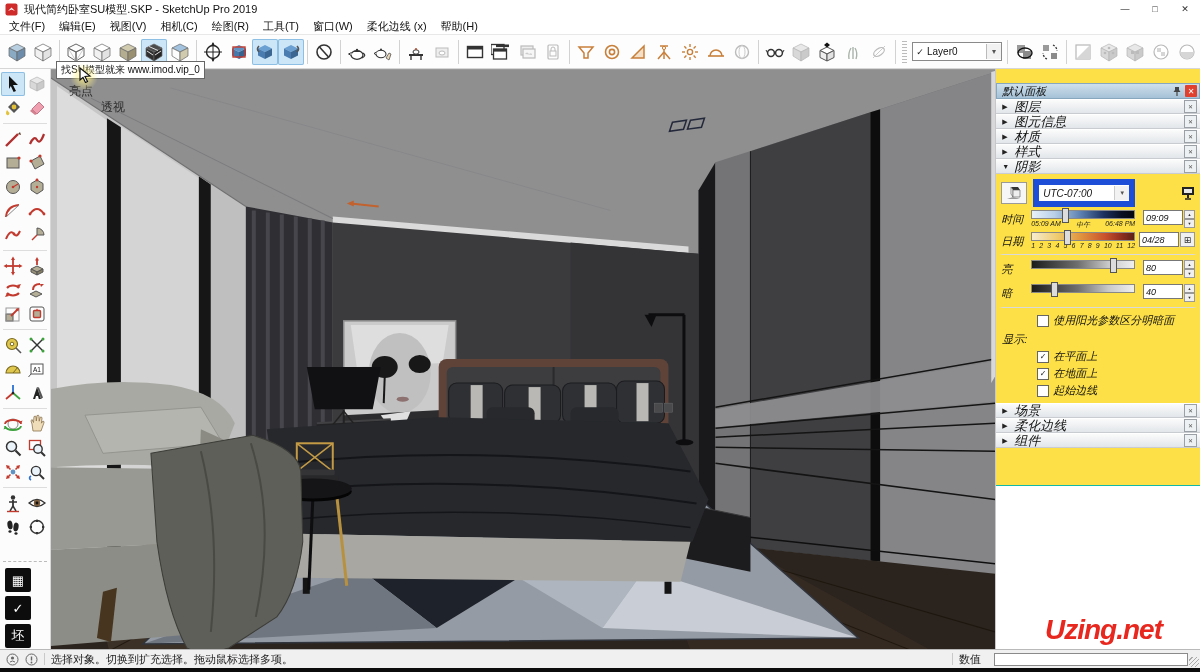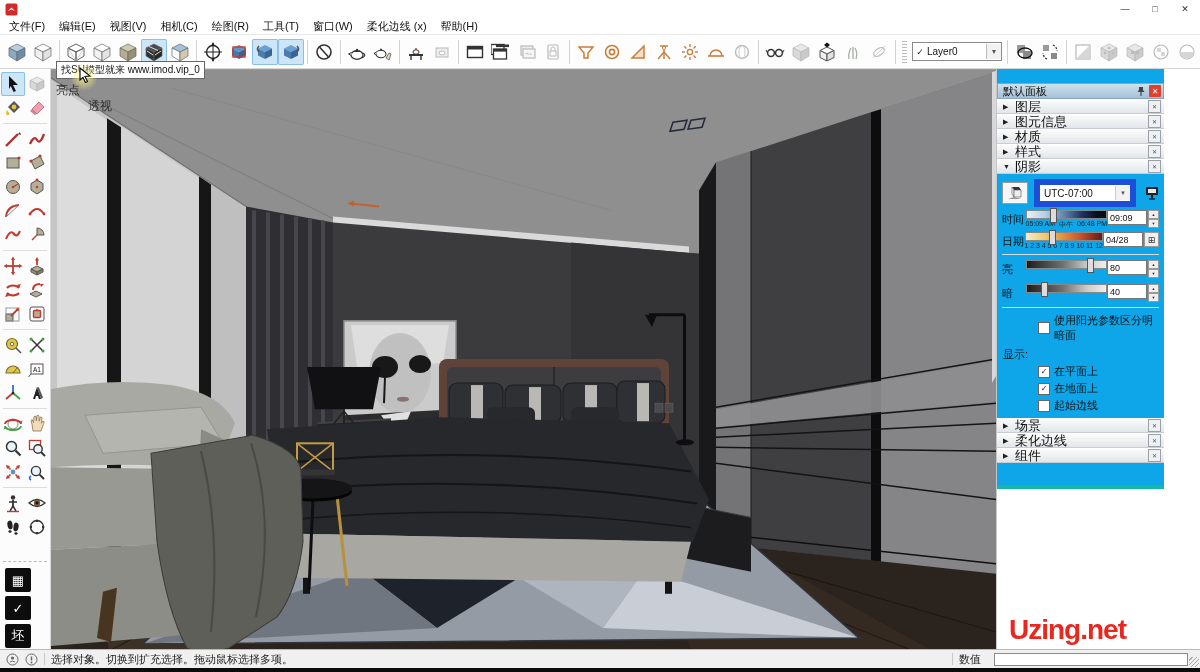--- a/index.html
+++ b/index.html
@@ -49,24 +49,24 @@
   .lt.active{background:#cde6f7;box-shadow:inset 0 0 0 1px #8cbfe3;}
   .ltsep{grid-column:1/3;height:7px;display:flex;align-items:center;}
   .ltsep:after{content:"";display:block;height:1px;background:#ddd;width:44px;margin:0 auto;}
   .pluginbox{margin-top:22px;border-top:1px dashed #bbb;padding-top:6px;width:44px;
     display:flex;flex-direction:column;align-items:flex-start;gap:4px;}
   .blk{width:26px;height:24px;background:#0d0d0d;color:#fff;display:flex;align-items:center;
     justify-content:center;font-size:13px;border-radius:2px;margin-left:2px;}
   
   .viewport{position:relative;width:945px;height:580px;background:#8f8f90;border-top:1px solid #9a9a9a;overflow:hidden;}
   .viewport svg.scene{position:absolute;left:0;top:0;width:100%;height:100%;}
-  .vplabel{position:absolute;left:5px;font-size:12px;color:#2e2e2e;line-height:14px;font-family:Liberation Mono, monospace;}
+  .vplabel{position:absolute;left:18px;font-size:12px;color:#2e2e2e;line-height:14px;}
   
-  .rightpanel{width:168px;background:#0ea5e9;border-left:1px solid #c7c7c7;padding-top:14px;
-    box-sizing:border-box;position:relative;font-size:11px;color:#111;}
+  .rightpanel{width:205px;background:#fde047;border-left:1px solid #c7c7c7;padding-top:14px;
+    box-sizing:border-box;position:relative;font-size:11px;color:#111;font-style:italic;}
   .ph{height:14px;background:linear-gradient(#cfe0ec,#a5c1d6);border:1px solid #87a7bf;
     display:flex;align-items:center;padding:0 2px 0 5px;font-size:11px;}
   .ph .t{flex:1;}
   .pinico{width:10px;height:11px;margin-right:3px;}
   .closer{width:12px;height:12px;background:#e0412f;color:#fff;font-size:8px;display:flex;
     align-items:center;justify-content:center;border-radius:1px;}
   .secbar{height:13px;background:linear-gradient(#fbfbfb,#e2e6ea);border-bottom:1px solid #c9cdd1;
     border-top:1px solid #fff;display:flex;align-items:center;padding:0 3px 0 6px;}
   .secbar .arr{font-size:7px;width:12px;color:#222;}
   .secbar .lbl{flex:1;font-size:13px;}
@@ -96,21 +96,21 @@
   .spin{display:flex;flex-direction:column;margin-left:1px;}
   .spin span{width:9px;height:7px;border:1px solid #999;background:#f0f0f0;font-size:4px;
     display:flex;align-items:center;justify-content:center;color:#333;}
   .calbtn{width:13px;height:13px;border:1px solid #999;background:#f0f0f0;margin-left:1px;
     font-size:9px;display:flex;align-items:center;justify-content:center;color:#333;}
   .pdivider{height:1px;background:#d9d9d9;margin:5px 0;}
   .cbrow{display:flex;align-items:center;margin:2px 0 2px 36px;font-size:11px;}
   .cb{width:10px;height:10px;border:1px solid #666;background:#fff;margin-right:4px;
     display:flex;align-items:center;justify-content:center;font-size:8px;color:#222;flex:0 0 auto;}
   .displabel{margin:4px 0 2px 1px;}
-  .panelwhite{position:absolute;left:0;right:0;bottom:0;top:416px;background:#fff;border-top:4px solid #14b8a6;}
+  .panelwhite{position:absolute;left:0;right:0;bottom:0;top:416px;background:#fff;border-top:1px solid #14b8a6;}
   .watermark{position:absolute;right:38px;bottom:3px;font-size:28px;font-weight:600;
     color:#e8271e;letter-spacing:-1px;}
   
   .statusbar{height:18px;background:#f0f0f0;border-top:1px solid #b9b9b9;display:flex;
     align-items:center;font-size:11px;color:#222;position:relative;}
   .stico{margin-left:6px;}
   .stsep{width:1px;height:12px;background:#c9c9c9;margin:0 6px;}
   .stmsg{flex:1;}
   .mlabel{margin-right:13px;}
   .minput{width:188px;height:11px;border:1px solid #8a8a8a;background:#fff;font-size:9px;
@@ -128,20 +128,21 @@
 </head>
 <body>
 
 <div class="app">
 
   <div class="titlebar">
     <svg class="logo" viewBox="0 0 13 13">
       <rect x="0.5" y="0.5" width="12" height="12" rx="2" fill="#d02b2b"></rect>
       <path d="M3,8 L6.5,4.5 L10,8 L6.5,6.5 Z" fill="#fff"></path>
     </svg>
+    <span>现代简约卧室SU模型.SKP - SketchUp Pro 2019</span>
     <div class="wincontrols">
       <span class="winbtn">—</span>
       <span class="winbtn">□</span>
       <span class="winbtn">✕</span>
     </div>
   </div>
 
   <div class="menubar">
     <span>文件(F)</span>
     <span>编辑(E)</span>

